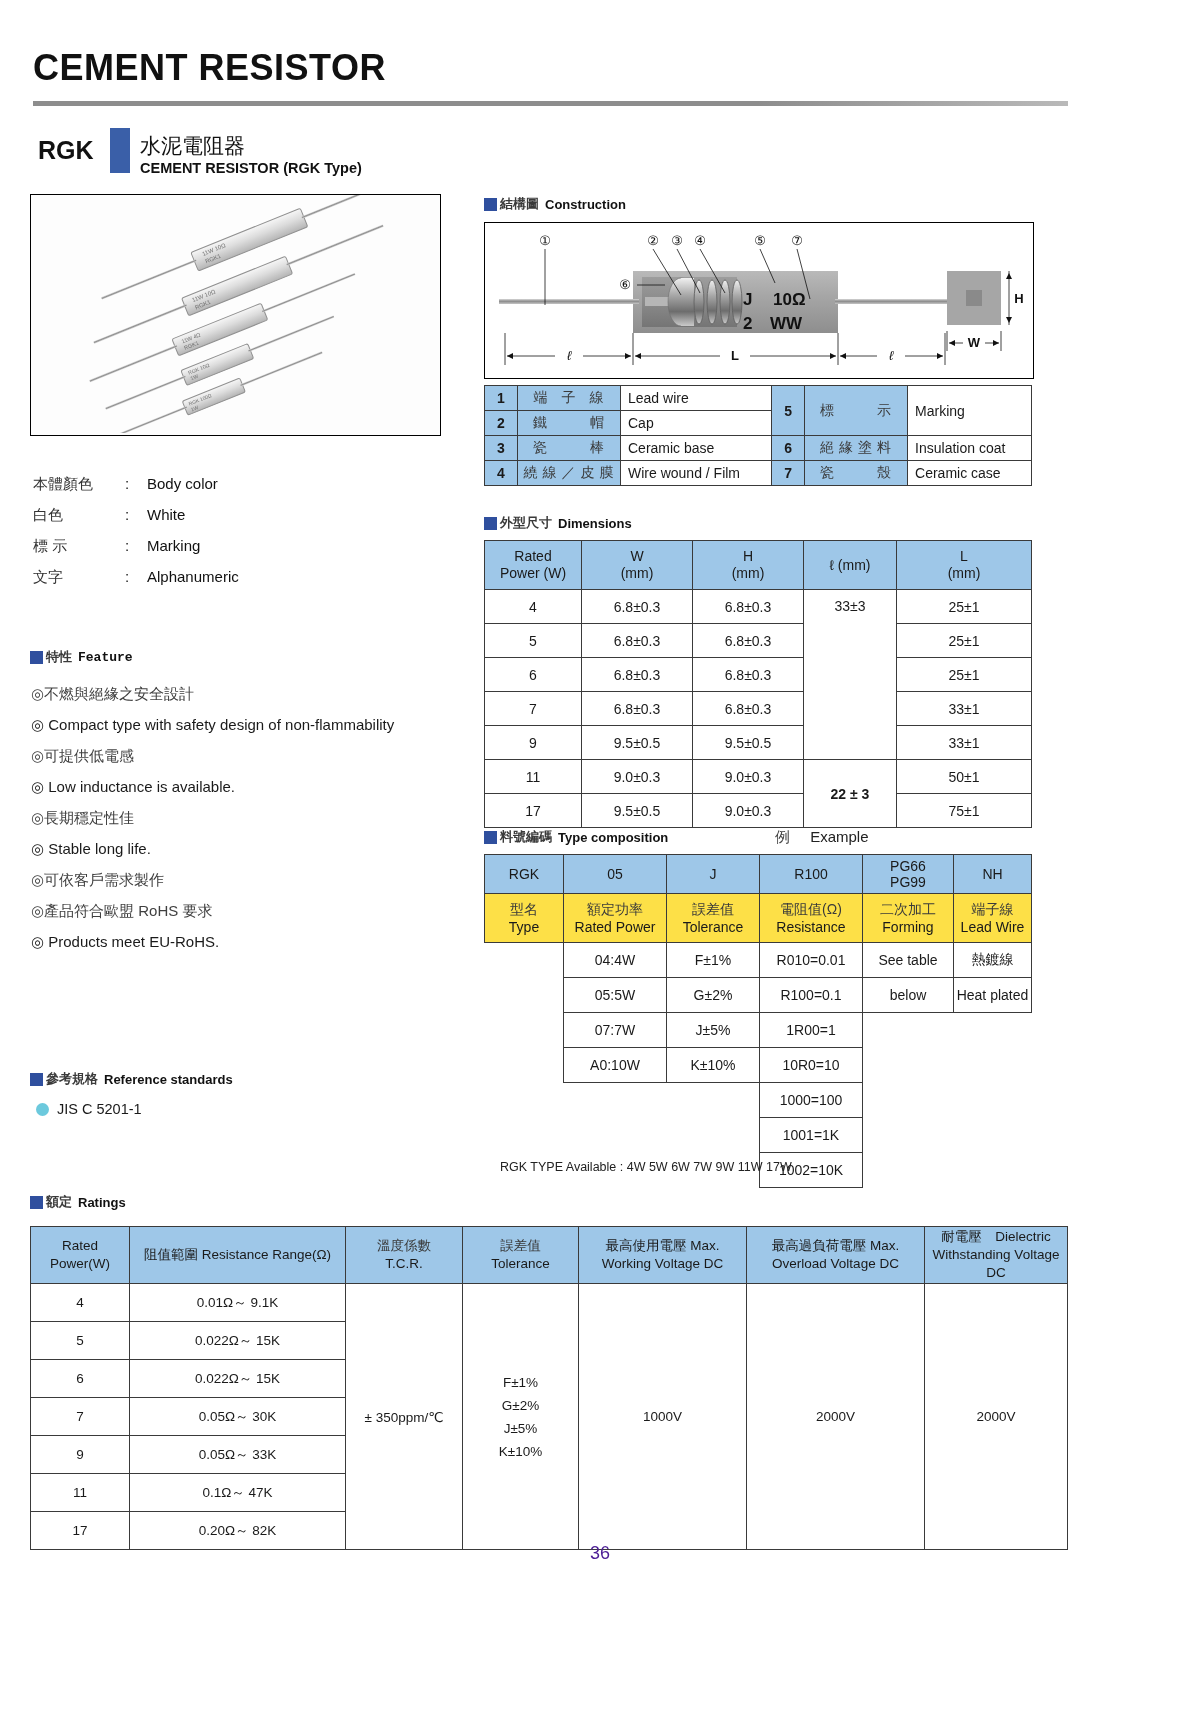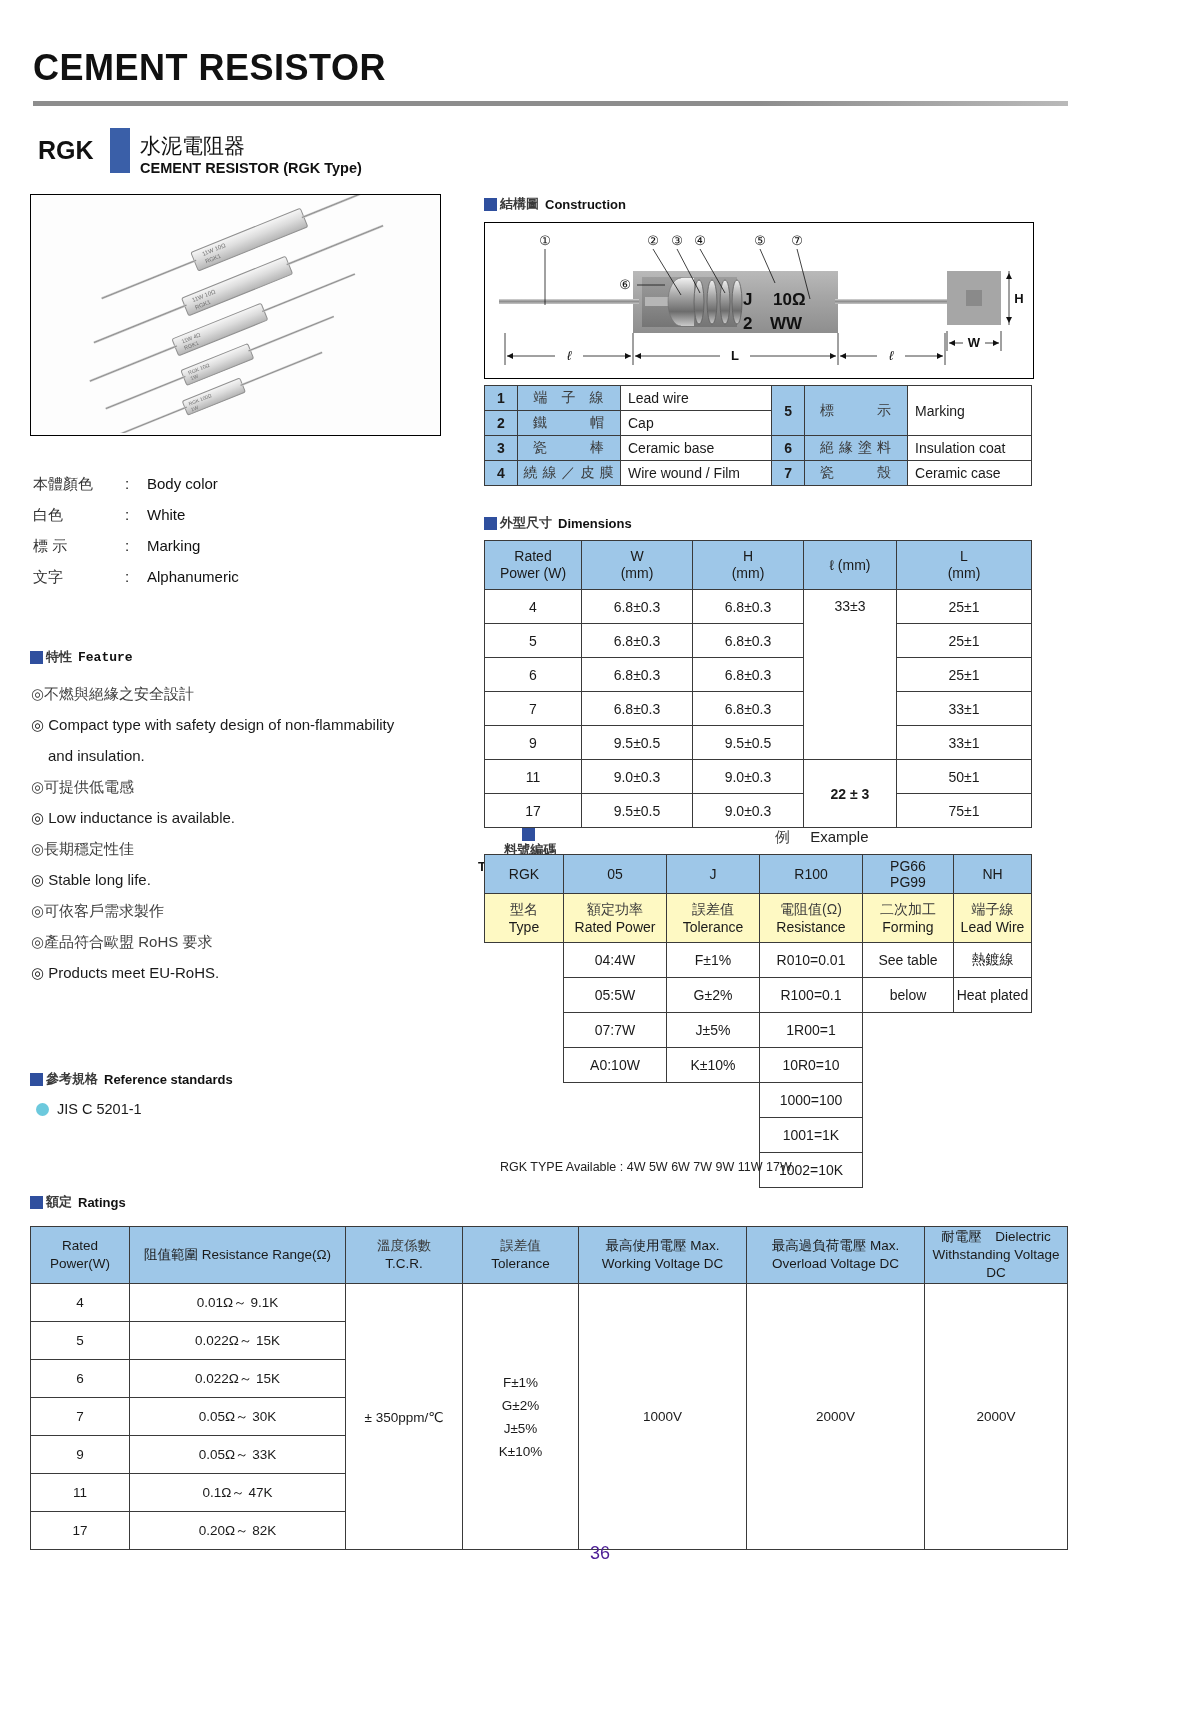--- a/index.html
+++ b/index.html
@@ -56,29 +56,29 @@
 
   
   .ref-head{position:absolute;left:30px;top:1070px;}
   .ref-item{position:absolute;left:36px;top:1101px;font-size:14.5px;display:flex;align-items:center;}
   .dot{display:inline-block;width:13px;height:13px;border-radius:50%;background:#6cc9dd;margin-right:8px;}
 
   
   .constr-head{position:absolute;left:484px;top:195px;}
   .constr-box{position:absolute;left:484px;top:222px;width:548px;height:155px;border:1px solid #000;background:#fff;}
   .dim-head{position:absolute;left:484px;top:514px;}
-  .type-head{position:absolute;left:472px;top:828px;flex-direction:column;}
+  .type-head{position:absolute;left:484px;top:828px;}
   .ex-label{position:absolute;left:775px;top:828px;font-size:15px;color:#222;}
   .ex-label .cn{color:#444;margin-right:16px;}
 
   
   table{border-collapse:collapse;font-size:13.5px;}
   td,th{border:1px solid #3a3a3a;text-align:center;vertical-align:middle;font-weight:normal;}
   .hdr{background:#9ec7e8;}
-  .subhdr{background:#fef9c3;text-align:center;}
+  .subhdr{background:#fde047;text-align:center;}
   .cn{color:#3a3a3a;}
 
   .constr-tbl{position:absolute;left:484px;top:385px;width:548px;}
   .constr-tbl td{height:22px;}
   .constr-tbl .num{width:30px;background:#9ec7e8;font-weight:bold;font-size:14px;}
   .constr-tbl .cnm{width:96px;background:#9ec7e8;font-size:14px;letter-spacing:5px;padding-left:5px;}
   .constr-tbl .enm{text-align:left;padding-left:7px;background:#fff;font-size:14px;}
 
   .dim-tbl{position:absolute;left:484px;top:540px;width:548px;}
   .dim-tbl td{height:31px;font-size:14px;}
@@ -186,21 +186,20 @@
   </div>
 
   <div class="sec-head feature-head">
     <span class="sq"></span>
     <span class="cn">特性</span>
     <span class="en">Feature</span>
   </div>
   <div class="feature-list">
     <div class="f cn">◎不燃與絕緣之安全設計</div>
     <div class="f">◎ Compact type with safety design of non-flammability</div>
-    <div class="f cont">and insulation.</div>
     <div class="f cn">◎可提供低電感</div>
     <div class="f">◎ Low inductance is available.</div>
     <div class="f cn">◎長期穩定性佳</div>
     <div class="f">◎ Stable long life.</div>
     <div class="f cn">◎可依客戶需求製作</div>
     <div class="f cn">◎產品符合歐盟 RoHS 要求</div>
     <div class="f">◎ Products meet  EU-RoHS.</div>
   </div>
 
   <div class="sec-head ref-head">

